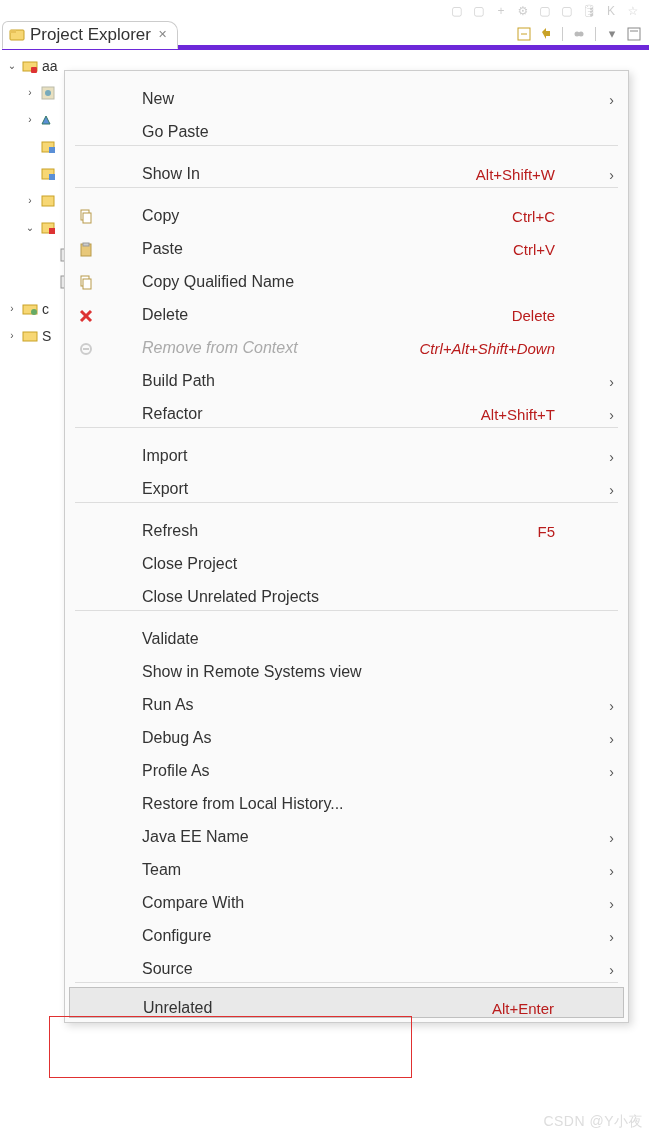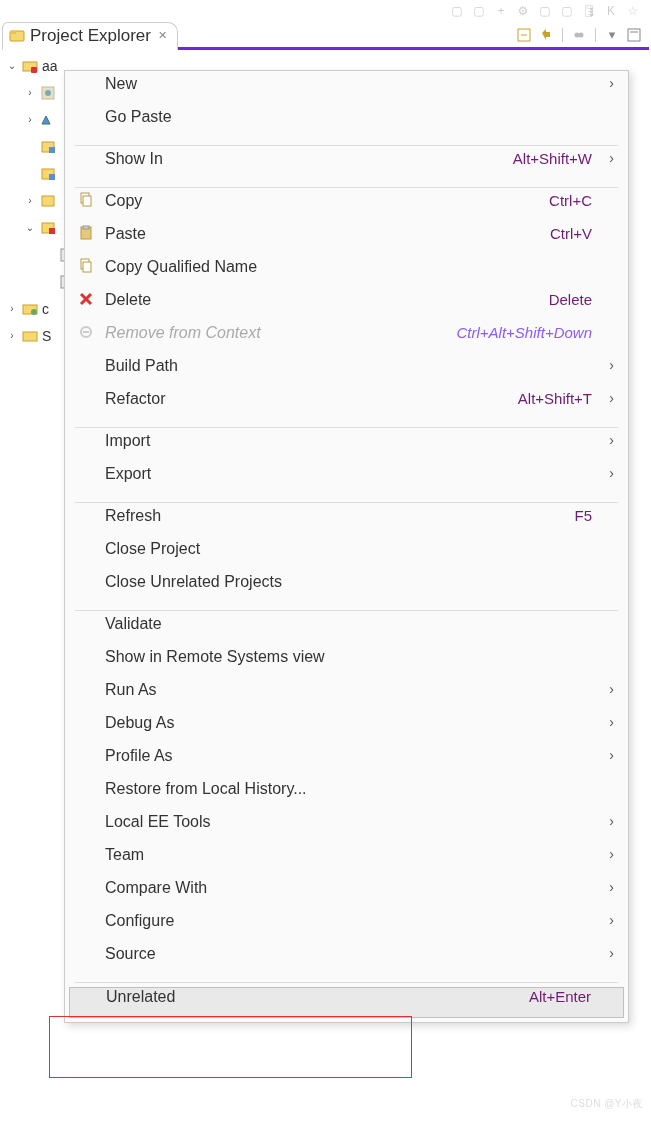--- a/index.html
+++ b/index.html
@@ -28,21 +28,21 @@
       display: flex; align-items: center; justify-content: center;
       opacity: 0.25;
       font-size: 12px;
     }
     .panel-header {
       position: absolute;
       top: 22px; left: 2px; right: 2px;
       height: 28px;
       display: flex;
       align-items: center;
-      border-bottom: 3px solid #6d28d9;
+      border-bottom: 5px solid #6d28d9;
     }
     .tab {
       display: flex;
       align-items: center;
       gap: 5px;
       height: 28px;
       padding: 0 10px 0 6px;
       border: 1px solid #ccc;
       border-bottom: 1px solid #fff;
       border-top-left-radius: 6px;
@@ -109,37 +109,38 @@
       top: 70px;
       left: 64px;
       width: 565px;
       background: #fafafa;
       border: 1px solid #ccc;
       box-shadow: 3px 3px 8px rgba(0,0,0,0.15);
       padding: 4px 0;
     }
     .menu-item {
       display: flex;
-      align-items: flex-start;
+      align-items: flex-end;
       height: 33px;
       padding: 0 14px 0 10px;
       font-size: 16px;
       color: #333;
       cursor: default;
+      gap: 37px;
     }
     .menu-item.disabled { color: #aaa; font-style: italic; }
     .menu-item .micon {
       width: 22px;
       display: inline-flex; align-items: center; justify-content: center;
       margin-right: 8px;
     }
     .menu-item .label { flex: 0 0 auto; }
     .menu-item .spacer { flex: 1; }
-    .menu-item .shortcut { color: #701a75; font-size: 15px; }
-    .menu-item.disabled .shortcut { color: #8b5cf6; }
+    .menu-item .shortcut { color: #b91c1c; font-size: 15px; }
+    .menu-item.disabled .shortcut { color: #b91c1c; }
     .menu-item .submenu-arrow {
       margin-left: 10px;
       color: #555;
       font-size: 14px;
       width: 12px;
       text-align: right;
     }
     .menu-sep {
       height: 1px;
       background: #ddd;
@@ -156,23 +157,23 @@
       position: absolute;
       border: 1px solid #e03030;
       pointer-events: none;
       top: 1016px;
       left: 49px;
       width: 363px;
       height: 62px;
     }
     .watermark {
       position: absolute;
-      bottom: 22px;
+      bottom: 2px;
       right: 8px;
-      font-size: 10px;
+      font-size: 14px;
       color: #ddd;
       letter-spacing: 0.5px;
     }
   </style>
 </head>
 <body>
 
 <div class="toolbar-top">
   <span class="ticon">▢</span>
   <span class="ticon">▢</span>
@@ -485,21 +486,21 @@
       <span class="submenu-arrow">›</span>
     </div>
     <div class="menu-item">
       <span class="micon"></span>
       <span class="label">Restore from Local History...</span>
       <span class="spacer"></span>
       <span class="submenu-arrow" style="visibility: hidden;">›</span>
     </div>
     <div class="menu-item">
       <span class="micon"></span>
-      <span class="label">Local EE Tools</span>
+      <span class="label">Java EE Name</span>
       <span class="spacer"></span>
       <span class="submenu-arrow">›</span>
     </div>
     <div class="menu-item">
       <span class="micon"></span>
       <span class="label">Team</span>
       <span class="spacer"></span>
       <span class="submenu-arrow">›</span>
     </div>
     <div class="menu-item">

